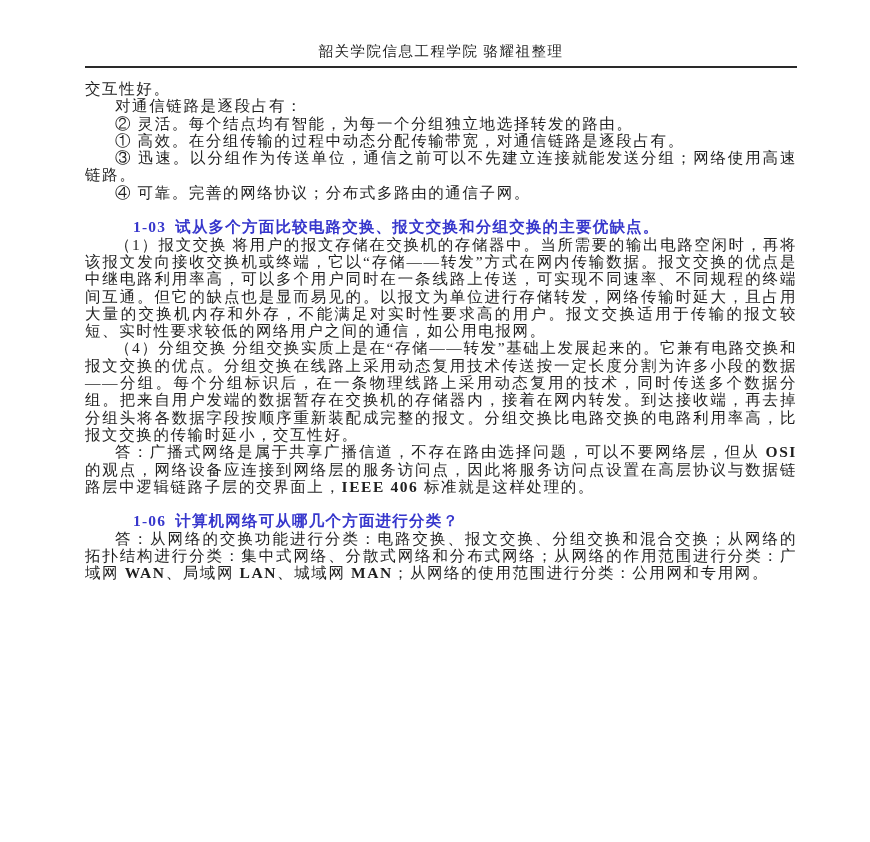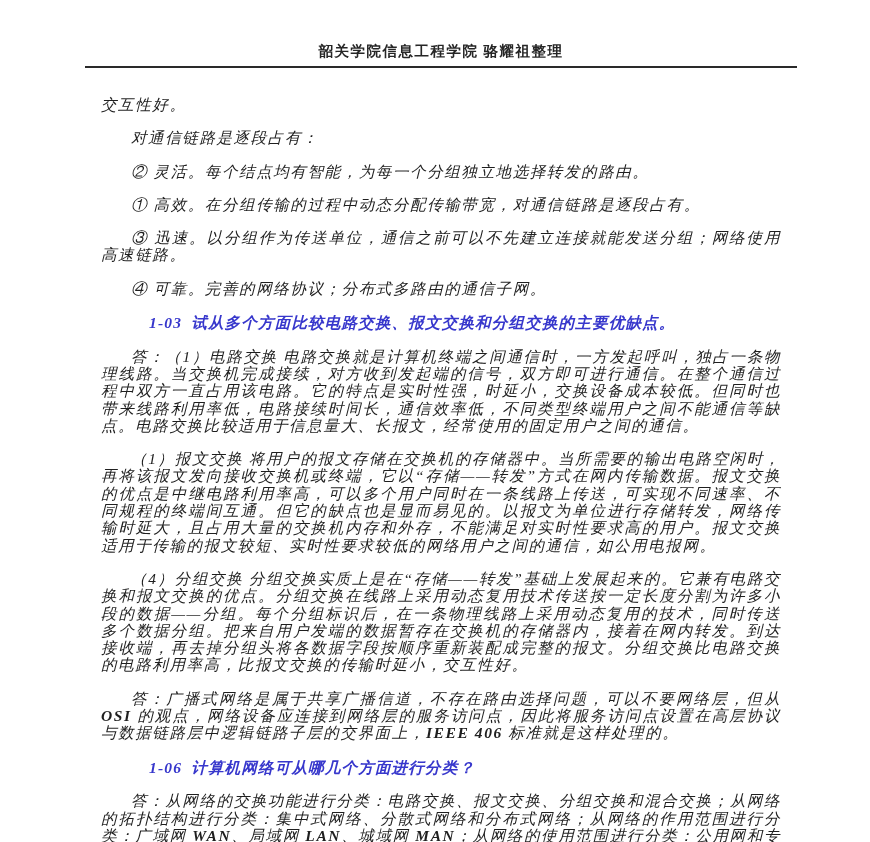--- a/index.html
+++ b/index.html
@@ -20,36 +20,34 @@
     position: absolute;
     left: 85px;
     top: 42px;
     width: 712px;
     text-align: center;
     font-size: 14.5px;
     letter-spacing: 1.5px;
     color: var(--header, #262626);
     padding-bottom: 5px;
     border-bottom: 2px solid var(--rule, #2a2a2a);
-    font-weight: bold;
   }
   .content {
     position: absolute;
     left: 85px;
     top: 80px;
     width: 712px;
     font-size: 15.5px;
     line-height: 17.3px;
     letter-spacing: 1.6px;
     text-align: justify;
   }
   .content p {
-    margin: 16px;
+    margin: 0;
     padding: 0;
-    font-style: italic;
   }
   p.plain  { text-indent: 0; }
   p.indent { text-indent: 30px; }
   p.heading {
     text-indent: 48px;
     color: var(--heading, #3737cc);
     font-weight: bold;
     letter-spacing: 1.2px;
     margin-top: 17.3px;
   }
@@ -64,20 +62,19 @@
     <span>韶关学院信息工程学院 骆耀祖整理</span>
   </div>
   <div class="content" id="doc-body">
       <p class="plain"><span>交互性好。</span></p>
       <p class="indent"><span>对通信链路是逐段占有：</span></p>
       <p class="indent"><span>② 灵活。每个结点均有智能，为每一个分组独立地选择转发的路由。</span></p>
       <p class="indent"><span>① 高效。在分组传输的过程中动态分配传输带宽，对通信链路是逐段占有。</span></p>
       <p class="indent"><span>③ 迅速。以分组作为传送单位，通信之前可以不先建立连接就能发送分组；网络使用高速链路。</span></p>
       <p class="indent"><span>④ 可靠。完善的网络协议；分布式多路由的通信子网。</span></p>
       <p class="heading"><span class="qnum">1-03</span><span>试从多个方面比较电路交换、报文交换和分组交换的主要优缺点。</span></p>
-      <p class="indent"><span>答：（1）电路交换 电路交换就是计算机终端之间通信时，一方发起呼叫，独占一条物理线路。当交换机完成接续，对方收到发起端的信号，双方即可进行通信。在整个通信过程中双方一直占用该电路。它的特点是实时性强，时延小，交换设备成本较低。但同时也带来线路利用率低，电路接续时间长，通信效率低，不同类型终端用户之间不能通信等缺点。电路交换比较适用于信息量大、长报文，经常使用的固定用户之间的通信。</span></p>
       <p class="indent"><span>（1）报文交换 将用户的报文存储在交换机的存储器中。当所需要的输出电路空闲时，再将该报文发向接收交换机或终端，它以“存储——转发”方式在网内传输数据。报文交换的优点是中继电路利用率高，可以多个用户同时在一条线路上传送，可实现不同速率、不同规程的终端间互通。但它的缺点也是显而易见的。以报文为单位进行存储转发，网络传输时延大，且占用大量的交换机内存和外存，不能满足对实时性要求高的用户。报文交换适用于传输的报文较短、实时性要求较低的网络用户之间的通信，如公用电报网。</span></p>
       <p class="indent"><span>（4）分组交换 分组交换实质上是在“存储——转发”基础上发展起来的。它兼有电路交换和报文交换的优点。分组交换在线路上采用动态复用技术传送按一定长度分割为许多小段的数据——分组。每个分组标识后，在一条物理线路上采用动态复用的技术，同时传送多个数据分组。把来自用户发端的数据暂存在交换机的存储器内，接着在网内转发。到达接收端，再去掉分组头将各数据字段按顺序重新装配成完整的报文。分组交换比电路交换的电路利用率高，比报文交换的传输时延小，交互性好。</span></p>
       <p class="indent"><span>答：广播式网络是属于共享广播信道，不存在路由选择问题，可以不要网络层，但从 </span><span class="b">OSI</span><span> 的观点，网络设备应连接到网络层的服务访问点，因此将服务访问点设置在高层协议与数据链路层中逻辑链路子层的交界面上，</span><span class="b">IEEE 406</span><span> 标准就是这样处理的。</span></p>
       <p class="heading"><span class="qnum">1-06</span><span>计算机网络可从哪几个方面进行分类？</span></p>
       <p class="indent"><span>答：从网络的交换功能进行分类：电路交换、报文交换、分组交换和混合交换；从网络的拓扑结构进行分类：集中式网络、分散式网络和分布式网络；从网络的作用范围进行分类：广域网 </span><span class="b">WAN</span><span>、局域网 </span><span class="b">LAN</span><span>、城域网 </span><span class="b">MAN</span><span>；从网络的使用范围进行分类：公用网和专用网。</span></p>
     </div>
 </div>
 
 </body></html>

